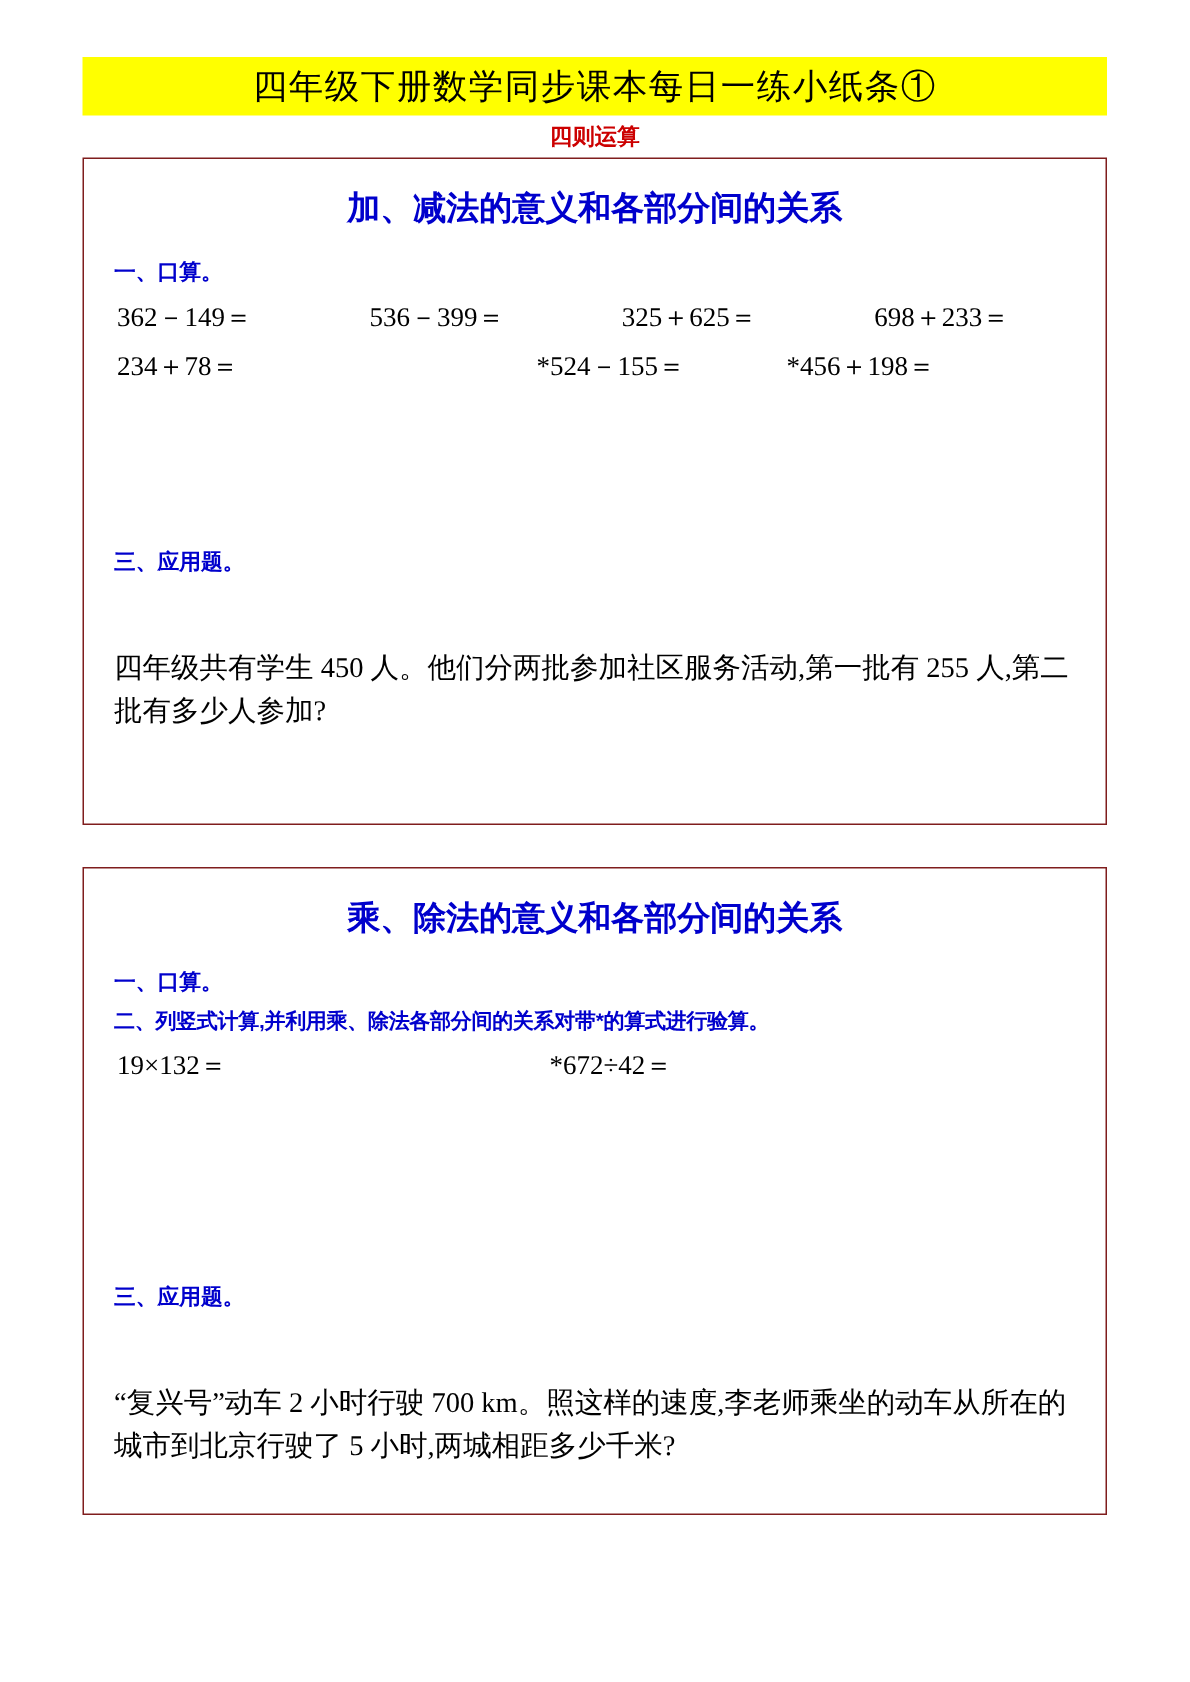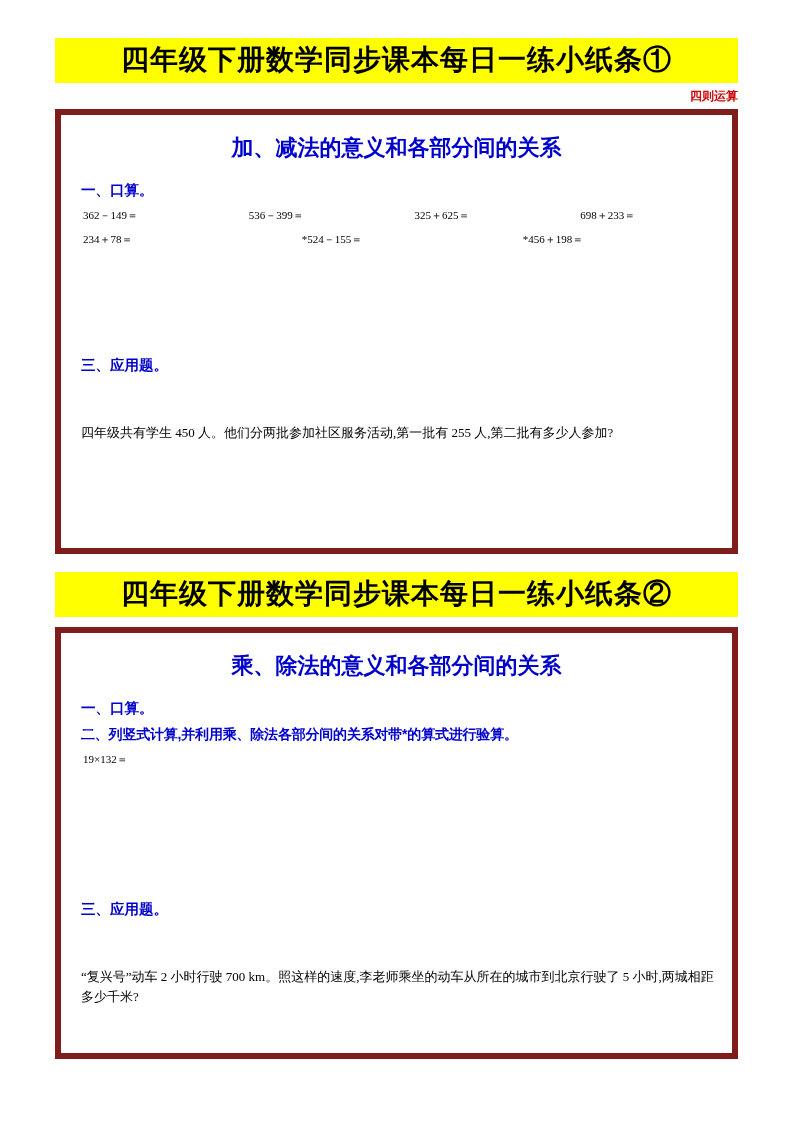--- a/index.html
+++ b/index.html
@@ -20,37 +20,37 @@
     box-sizing: border-box;
     padding: 38px 55px 0 55px;
   }
   .worksheet {
     margin-bottom: 18px;
   }
   .banner {
     background: #ffff00;
     text-align: center;
     font-family: "Liberation Sans", sans-serif;
-    font-weight: bold;
-    font-size: 28px;
+    font-weight: normal;
+    font-size: 23px;
     letter-spacing: 1px;
     color: #000000;
     padding: 6px 0 7px 0;
     line-height: 1.15;
   }
   .subject {
-    text-align: right;
+    text-align: center;
     color: #cc0000;
     font-family: "Liberation Sans", sans-serif;
     font-weight: bold;
-    font-size: 12px;
+    font-size: 15px;
     margin: 5px 0 4px 0;
   }
   .box {
-    border: 6px solid #7f1d1d;
+    border: 1px solid #7f1d1d;
     box-sizing: border-box;
     padding: 14px 16px 10px 16px;
   }
   .box.first { height: 445px; }
   .box.second { height: 432px; }
   .lesson-title {
     text-align: center;
     color: #0000cc;
     font-family: "Liberation Sans", sans-serif;
     font-weight: bold;
@@ -66,34 +66,34 @@
   }
   .section-head.long {
     font-size: 14px;
     letter-spacing: -0.2px;
   }
   .row {
     display: flex;
     margin: 0 0 9px 0;
   }
   .row .cell {
-    font-size: 11px;
+    font-size: 18px;
     font-family: "Liberation Serif", serif;
     white-space: nowrap;
   }
   .oral-row .cell { flex: 0 0 25%; padding-left: 6px; }
   .oral-row2 .cell { flex: 0 0 25%; padding-left: 6px; }
   .mul-row .cell { flex: 0 0 25%; padding-left: 6px; }
   .vert-row .cell-a { flex: 0 0 33%; padding-left: 6px; }
-  .vert-row .cell-b { flex: 0 0 33%; padding-left: 8px; }
+  .vert-row .cell-b { flex: 0 0 33%; padding-left: 8px; text-align: center; }
   .vert-row .cell-c { flex: 0 0 34%; padding-left: 10px; }
   .work-space { height: 96px; }
   .work-space.small { height: 120px; }
   .problem-text {
-    font-size: 13px;
+    font-size: 19px;
     line-height: 1.5;
     padding: 0 2px 0 4px;
     margin-top: 48px;
   }
   .spacer-top { height: 10px; }
 </style>
 </head>
 <body>
 
 <div class="page">
@@ -118,30 +118,30 @@
         <div class="cell cell-c">*456＋198＝</div>
       </div>
       <div class="work-space"></div>
 
       <div class="section-head">三、应用题。</div>
       <div class="problem-text">四年级共有学生 450 人。他们分两批参加社区服务活动,第一批有 255 人,第二批有多少人参加?</div>
     </div>
   </div>
 
   <div class="worksheet">
-    <div class="banner">四年级下册数学同步课本每日一练小纸条②</div>
     <div class="spacer-top"></div>
     <div class="box second">
       <div class="lesson-title">乘、除法的意义和各部分间的关系</div>
 
       <div class="section-head">一、口算。</div>
 
       <div class="section-head long">二、列竖式计算,并利用乘、除法各部分间的关系对带*的算式进行验算。</div>
       <div class="row vert-row">
         <div class="cell cell-a">19×132＝</div>
+        <div class="cell cell-b">*672÷42＝</div>
       </div>
       <div class="work-space small"></div>
 
       <div class="section-head">三、应用题。</div>
       <div class="problem-text">“复兴号”动车 2 小时行驶 700 km。照这样的速度,李老师乘坐的动车从所在的城市到北京行驶了 5 小时,两城相距多少千米?</div>
     </div>
   </div>
 
 </div>
 

